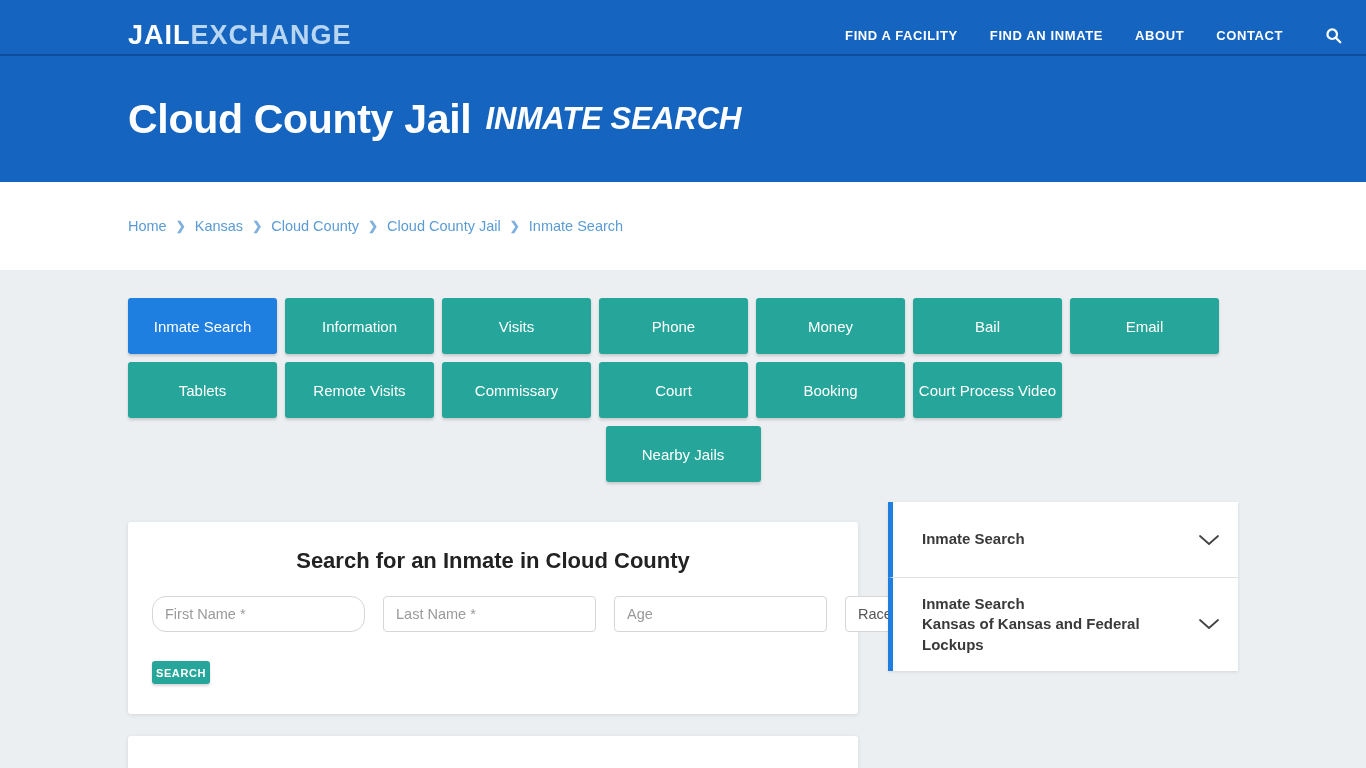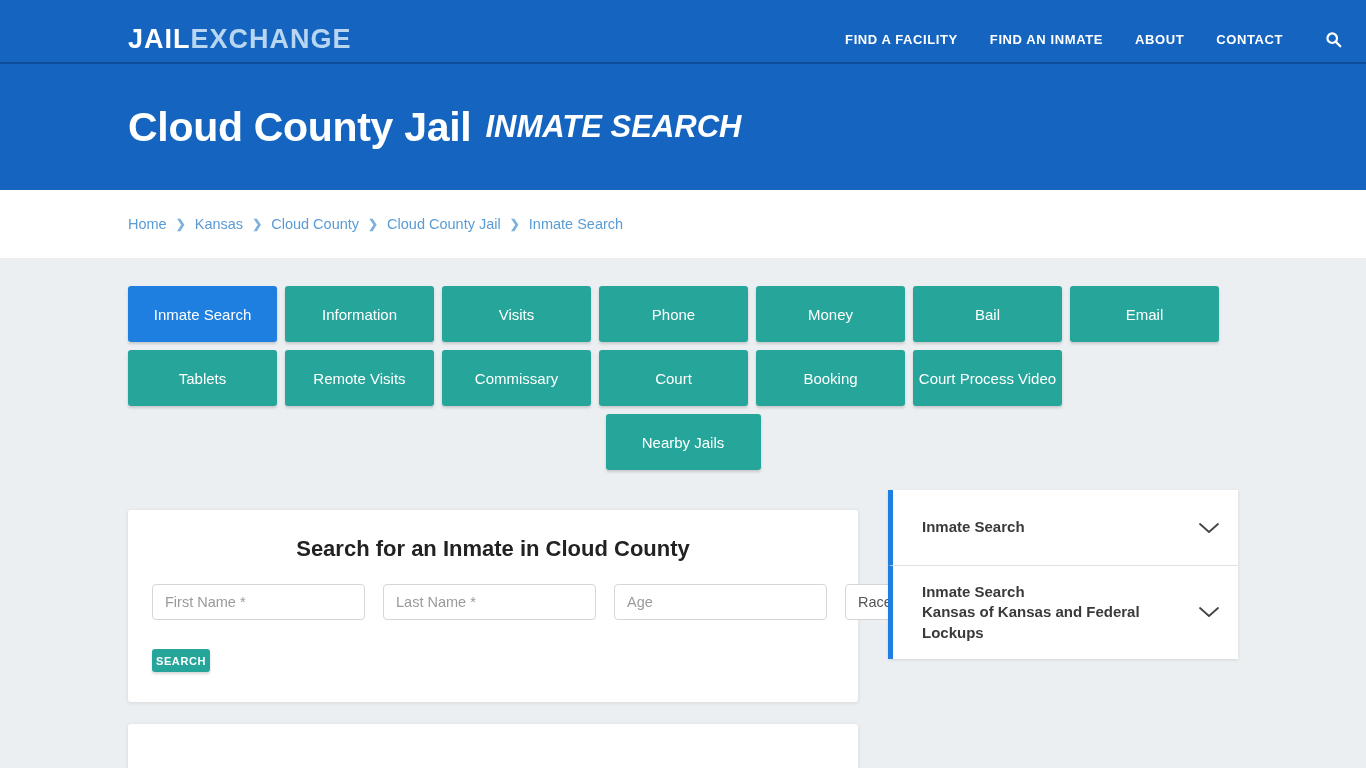--- a/index.html
+++ b/index.html
@@ -7,21 +7,21 @@
     margin: 0; padding: 0;
     width: 1366px; height: 768px;
     overflow: hidden;
     background: #eceff1;
     font-family: "Liberation Sans", sans-serif;
     -webkit-font-smoothing: antialiased;
   }
 
   
   .topnav {
-    height: 64px;
+    height: 56px;
     background: #1565c0;
     border-bottom: 2px solid #0d4d9b;
     display: flex;
     align-items: center;
     padding: 16px 24px 0 128px;
     position: relative;
   }
   .logo {
     font-size: 27px;
     font-weight: bold;
@@ -73,21 +73,21 @@
     font-size: 31px;
     font-weight: bold;
     font-style: italic;
     letter-spacing: 0px;
     margin-left: 14px;
     white-space: nowrap;
   }
 
   
   .crumb-band {
-    height: 68px;
+    height: 88px;
     background: #ffffff;
     display: flex;
     align-items: center;
     padding-left: 128px;
   }
   .crumb {
     display: flex;
     align-items: center;
     font-size: 14.5px;
   }
@@ -177,21 +177,21 @@
     border: 1px solid #d6d6d6;
     border-radius: 4px;
     padding: 0 12px;
     font-size: 14.5px;
     color: #555;
     background: #fff;
     font-family: "Liberation Sans", sans-serif;
     outline: none;
   }
   .field::placeholder { color: #9a9a9a; }
-  .field-fn { flex: 0 0 177px; }
+  .field-fn { flex: 0 0 177px; border-radius: 14px; }
   .field-ln { flex: 0 0 162px; }
   .field-age { flex: 0 0 163px; }
   .field-race {
     flex: 0 0 160px;
     appearance: none;
     -webkit-appearance: none;
     background-image:
       linear-gradient(45deg, transparent 50%, #555 50%),
       linear-gradient(135deg, #555 50%, transparent 50%);
     background-position: calc(100% - 18px) 15px, calc(100% - 13px) 15px;

